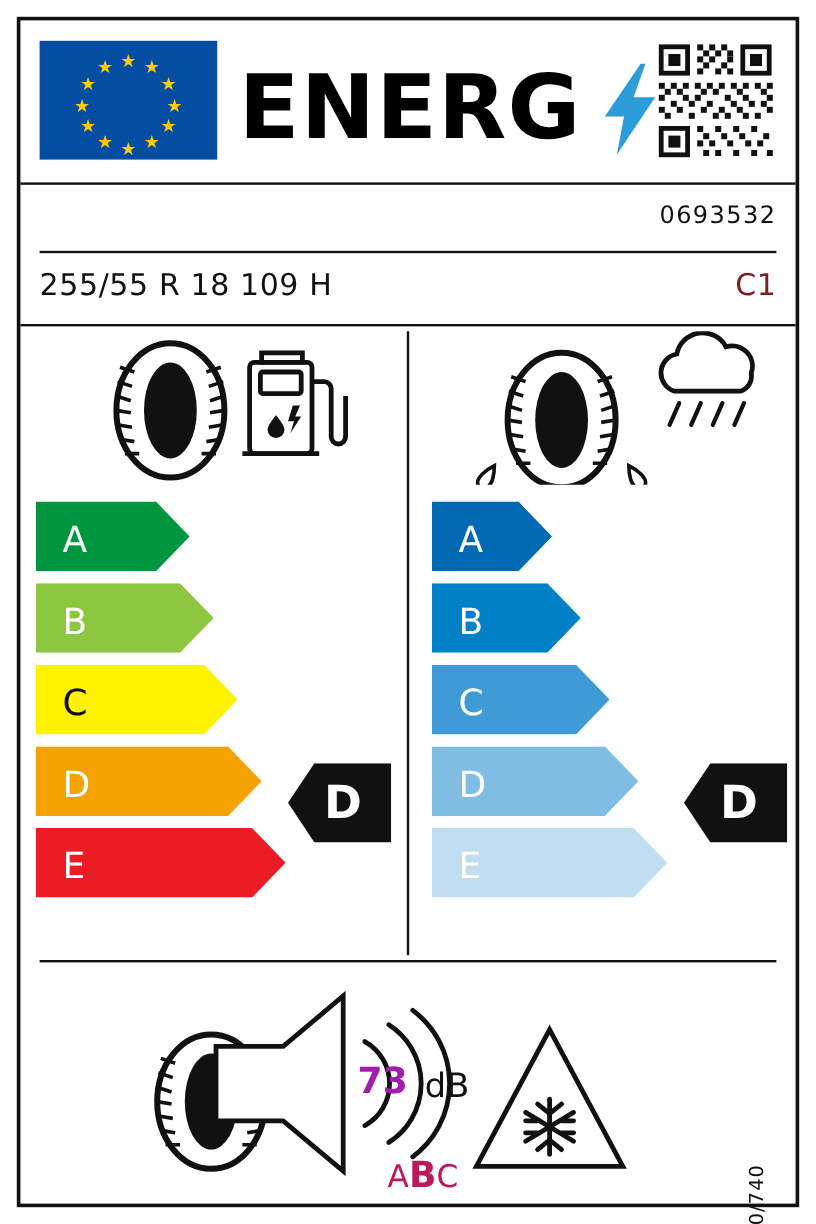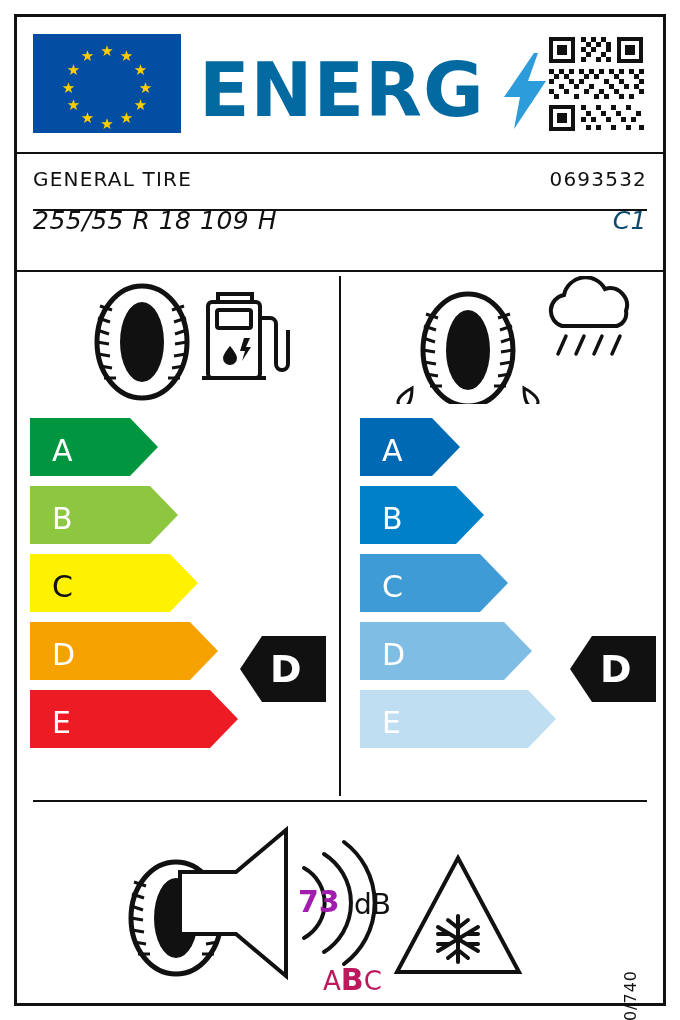--- a/index.html
+++ b/index.html
@@ -53,21 +53,21 @@
     height: 15px;
     text-align: center;
   }
   .energ-word {
     position: absolute;
     left: 182px;
     top: 30px;
     font-size: 74px;
     letter-spacing: 1px;
     font-weight: bold;
-    color: #0369a1;
+    color: #000000;
     font-family: "DejaVu Sans", sans-serif;
   }
   .bolt {
     position: absolute;
     left: 487px;
     top: 36px;
     width: 42px;
     height: 76px;
   }
   .qr {
@@ -112,40 +112,39 @@
     top: 4px;
     font-size: 20px;
     letter-spacing: 1.2px;
     color: #111111;
   }
 
   
   .size-row {
     position: absolute;
     left: 33px;
-    top: 206px;
+    top: 223px;
     width: 614px;
     height: 42px;
-    font-style: italic;
   }
   .size-text {
     position: absolute;
     left: 0;
     top: 0;
     font-size: 25px;
     letter-spacing: 0.5px;
     color: #111111;
   }
   .class-text {
     position: absolute;
     right: 0;
     top: 0;
     font-size: 25px;
     letter-spacing: 0.5px;
-    color: #0c4a6e;
+    color: #7f1d1d;
     text-align: center;
   }
 
   
   .panel {
     position: absolute;
     top: 276px;
     height: 510px;
   }
   .panel-left { left: 18px; width: 312px; }
@@ -382,21 +381,20 @@
     </div>
   </div>
 
   <div class="hline" style="left:17px; top:152px; width:646px;"></div>
   <div class="hline" style="left:33px; top:209px; width:614px;"></div>
   <div class="hline" style="left:17px; top:270px; width:646px;"></div>
   <div class="hline" style="left:33px; top:800px; width:614px;"></div>
   <div class="vline" style="left:339px; top:276px; height:520px;"></div>
 
   <div class="brand-row">
-    <div class="brand-name">GENERAL TIRE</div>
     <div class="brand-code">0693532</div>
   </div>
 
   <div class="size-row">
     <div class="size-text">255/55 R 18 109 H</div>
     <div class="class-text">C1</div>
   </div>
 
   <div class="panel panel-left">
     <div class="pictogram">

